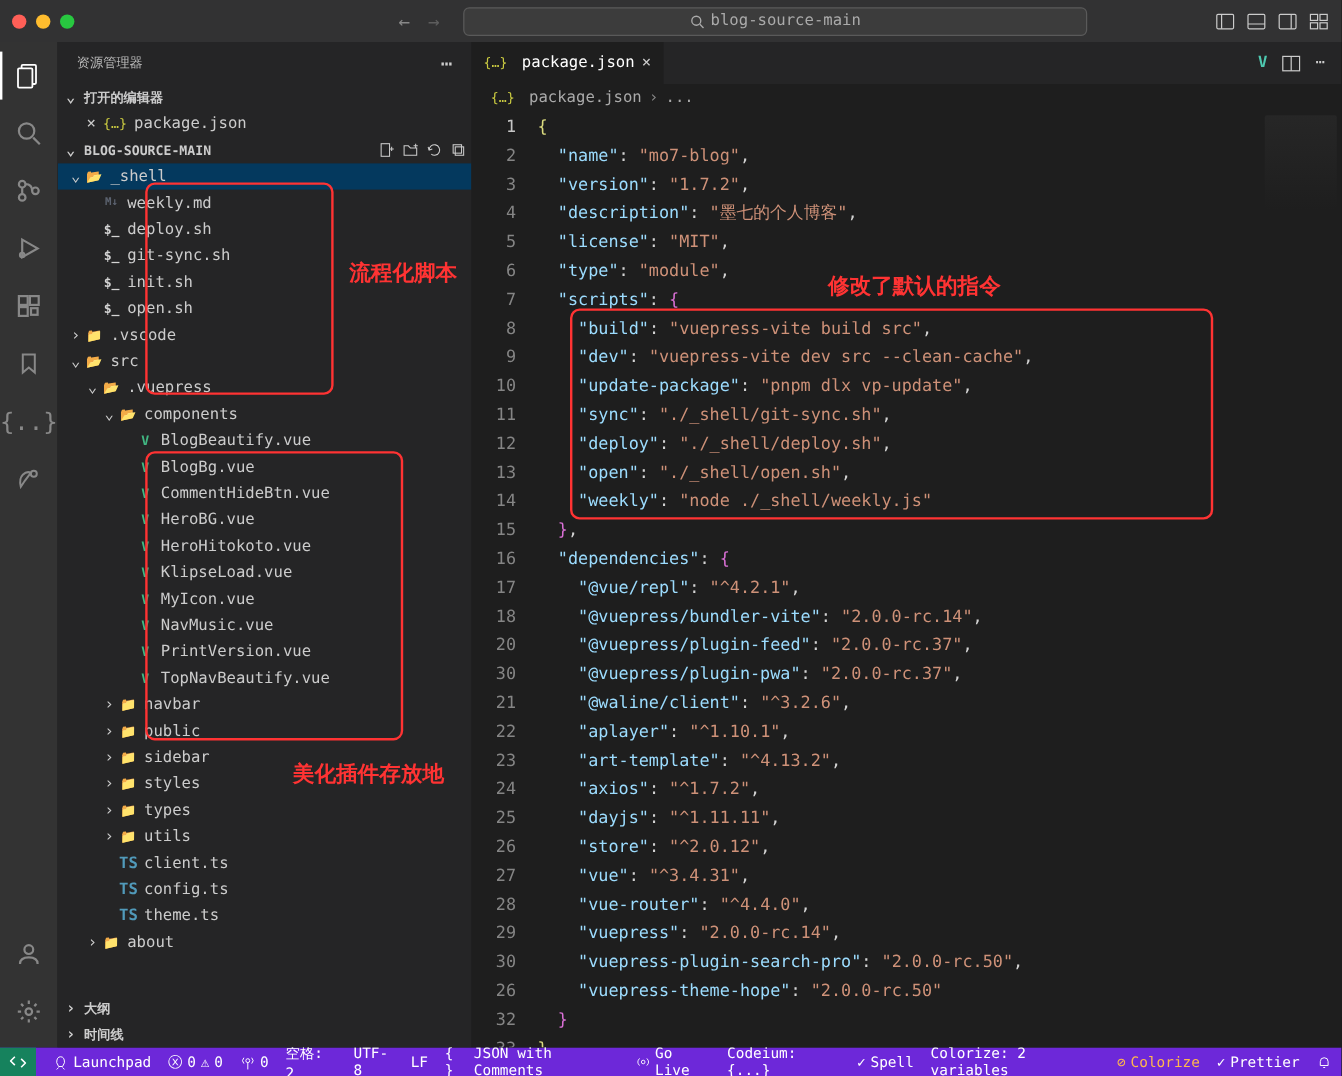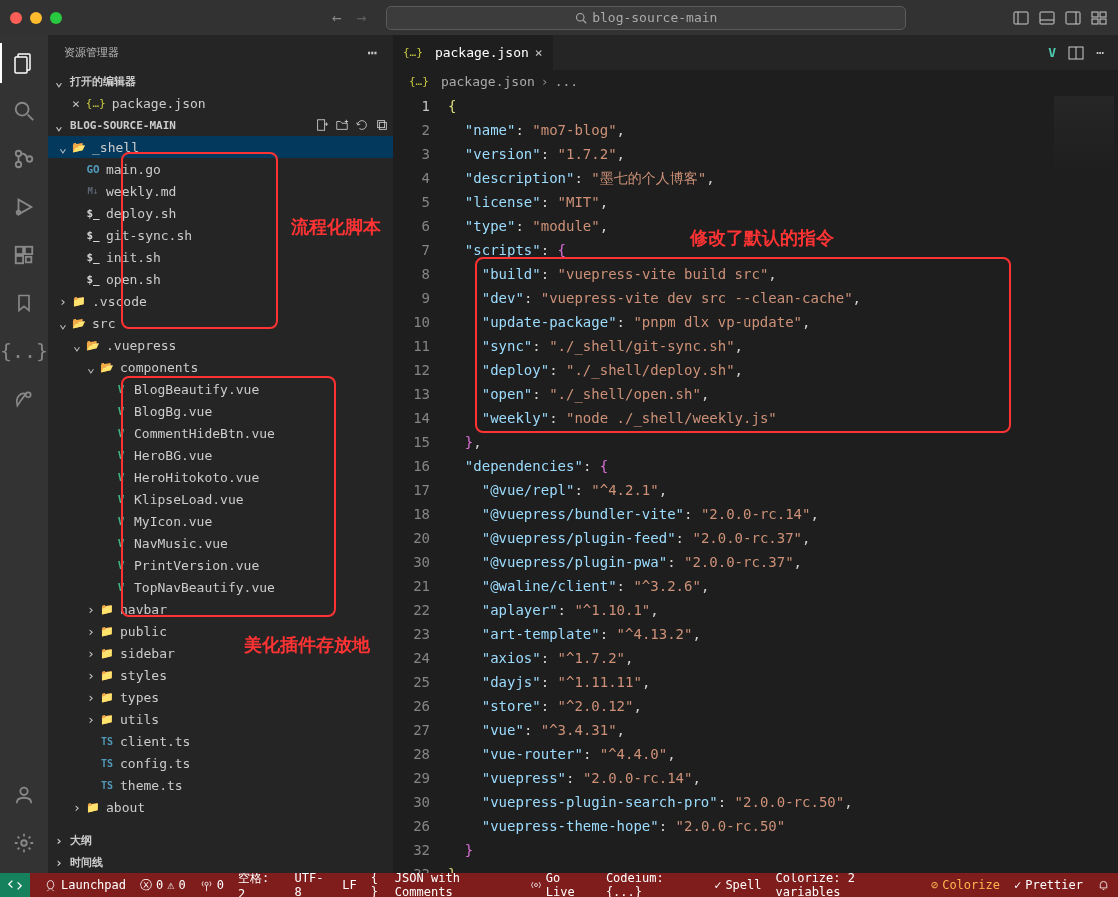--- a/index.html
+++ b/index.html
@@ -46,21 +46,21 @@
 .tree-row.active { background: #04395e; }
 .indent { display: inline-block; }
 .chevron { width: 14px; display: inline-block; text-align: center; color: #ccc; font-size: 13px; }
 .ficon { width: 18px; display: inline-flex; justify-content: center; margin-right: 4px; font-size: 11px; font-weight: bold; font-family: monospace; }
 .ic-folder { color: #dcb67a; }
 .ic-go { color: #519aba; }
 .ic-js { color: #cbcb41; font-size: 9px; }
 .ic-md { color: #5c6370; font-size: 9px; }
 .ic-sh { color: #d4d4d4; }
 .ic-vue { color: #41b883; }
-.ic-ts { color: #519aba; font-size: 10px; }
+.ic-ts { color: #519aba; font-size: 13px; }
 .ic-other { color: #8dc149; }
 
 .annotation-box { position: absolute; border: 2px solid #ff3333; border-radius: 8px; pointer-events: none; z-index: 5; }
 .annotation-text { position: absolute; color: #ff3333; font-size: 18px; font-weight: bold; pointer-events: none; z-index: 6; }
 
 
 .editor-area { flex: 1; display: flex; flex-direction: column; background: #1e1e1e; position: relative; }
 .editor-tabs { height: 35px; background: #252526; display: flex; align-items: center; }
 .tab { height: 35px; background: #1e1e1e; display: flex; align-items: center; padding: 0 10px; color: #fff; gap: 6px; font-size: 13px; }
 .tab-close { color: #ccc; cursor: pointer; }
@@ -75,21 +75,21 @@
 .minimap { position: absolute; right: 4px; top: 4px; width: 60px; height: 80px; background: linear-gradient(#2a2a2a, #1e1e1e); border-radius: 2px; opacity: 0.7;}
 
 .tok-punc { color: #d4d4d4; }
 .tok-key { color: #9cdcfe; }
 .tok-str { color: #ce9178; }
 .tok-brace { color: #dcdc7f; }
 .tok-brace2 { color: #da70d6; }
 .gutter-active { color: #c6c6c6; }
 
 
-.statusbar { height: 24px; background: #7f1d1d; display: flex; align-items: center; color: #fff; font-size: 12px; padding: 0 8px; gap: 14px; }
+.statusbar { height: 24px; background: #6d28d9; display: flex; align-items: center; color: #fff; font-size: 12px; padding: 0 8px; gap: 14px; }
 .status-remote { background: #16825d; height: 24px; display: flex; align-items: center; padding: 0 8px; margin-left: -8px; margin-right: 0; }
 .status-item { display: flex; align-items: center; gap: 4px; cursor: pointer; }
 .status-right { margin-left: auto; display: flex; gap: 14px; align-items: center; }
 .colorize-orange { color: #ffb74d; }
 
 svg { display: block; }
 </style>
 </head>
 <body>
 
@@ -254,26 +254,20 @@
             </svg>
           </span>
       </span>
     </div>
     <div class="tree" id="tree">
         <div class="tree-row active">
           <span class="indent" style="width:8px"></span>
           <span class="chevron">⌄</span>
           <span class="ficon ic-folder">📂</span>
           <span>_shell</span>
-        </div>
-        <div class="tree-row">
-          <span class="indent" style="width:22px"></span>
-          <span class="chevron"></span>
-          <span class="ficon ic-go">GO</span>
-          <span>main.go</span>
         </div>
         <div class="tree-row">
           <span class="indent" style="width:22px"></span>
           <span class="chevron"></span>
           <span class="ficon ic-md">M↓</span>
           <span>weekly.md</span>
         </div>
         <div class="tree-row">
           <span class="indent" style="width:22px"></span>
           <span class="chevron"></span>

